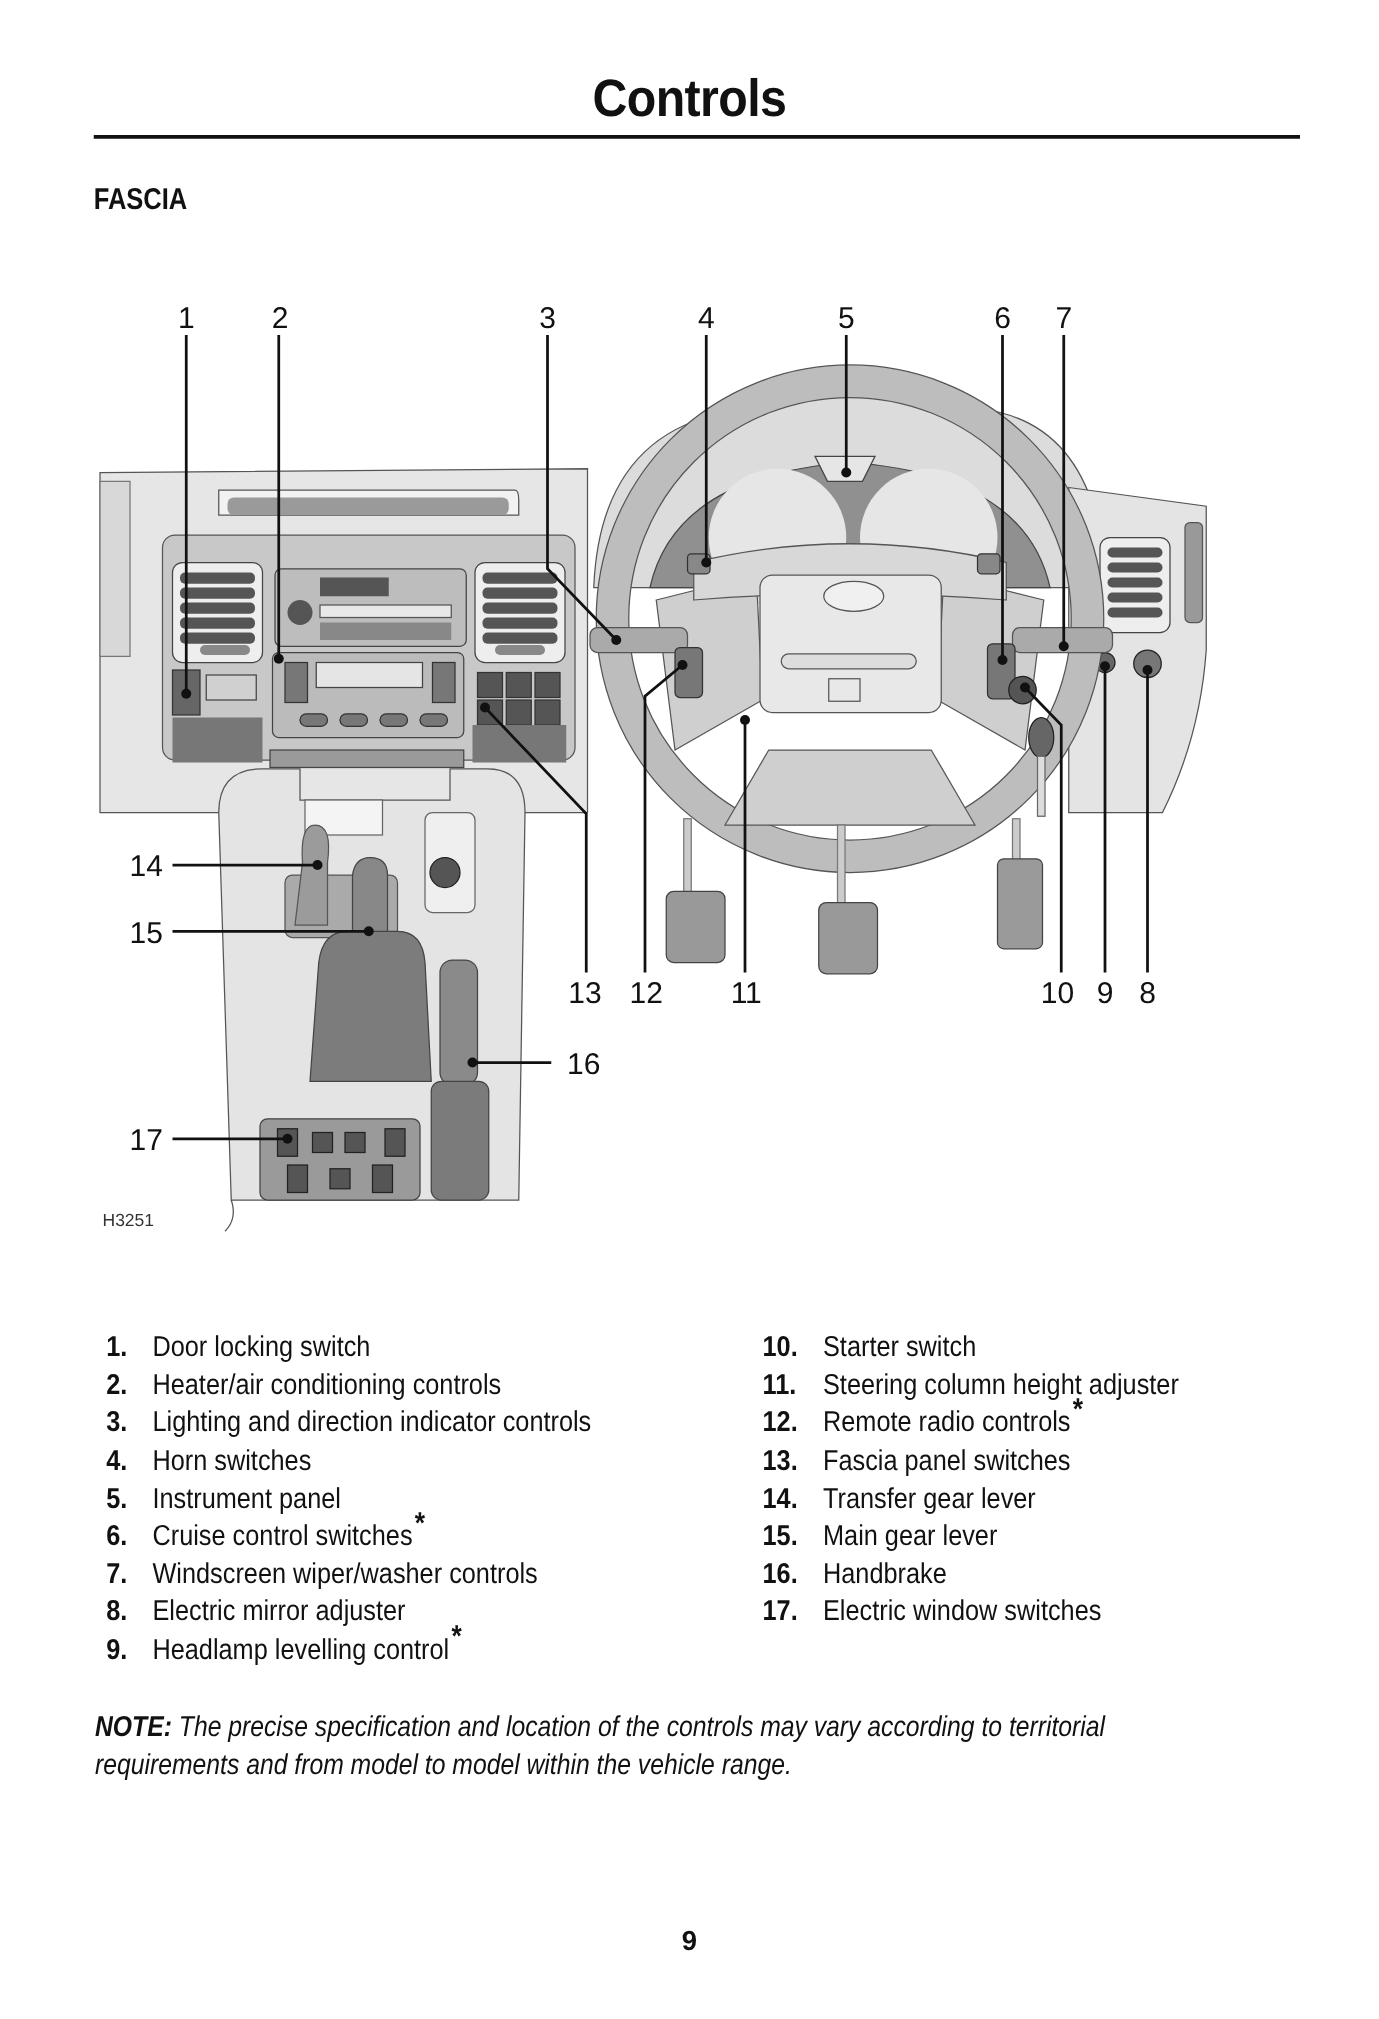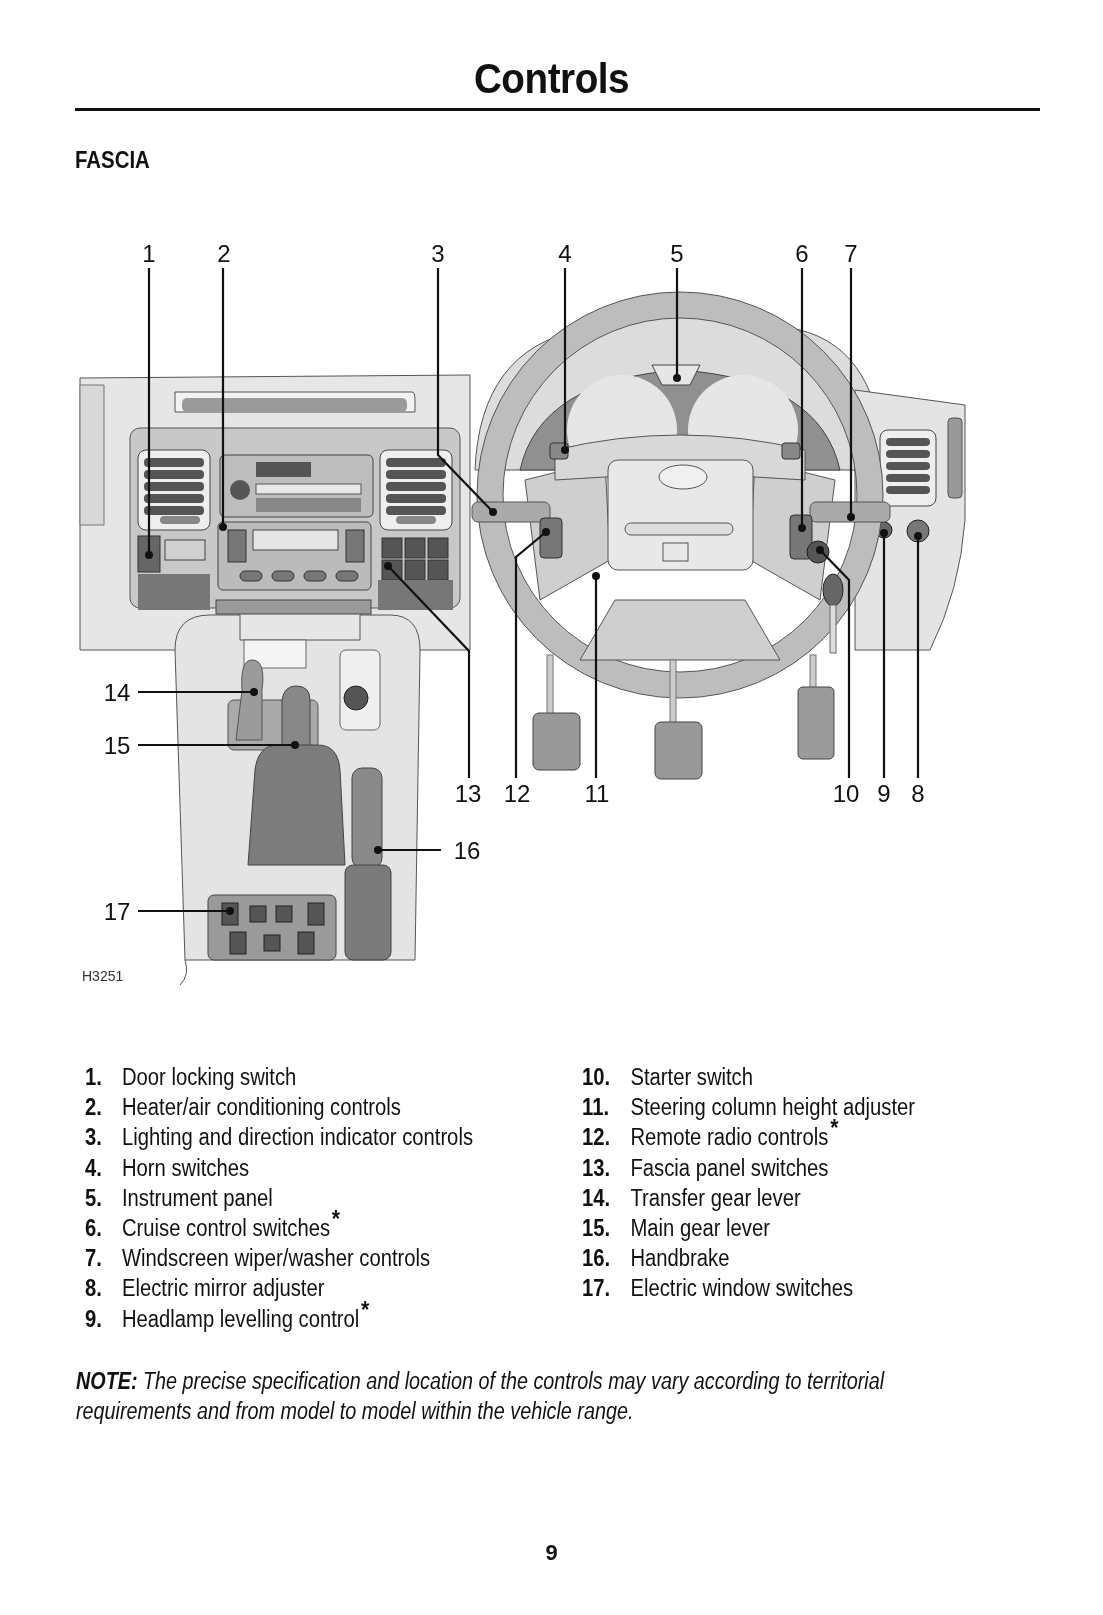--- a/index.html
+++ b/index.html
@@ -8,21 +8,21 @@
   .page-title { position:absolute; top:55px; left:0; width:1103px; text-align:center;
                 font-size:42px; font-weight:bold; letter-spacing:-0.5px; transform:scaleX(0.92); }
   .title-rule { position:absolute; top:108px; left:75px; width:965px; height:3px; background:#111; }
   .section-heading { position:absolute; top:146px; left:75px; font-size:24px; font-weight:bold;
                      transform:scaleX(0.85); transform-origin:left; }
   .figure { position:absolute; left:0; top:0; width:1103px; height:1000px; }
   .callout-num { font-family:"Liberation Sans", sans-serif; font-size:24px; fill:#111; }
   .fig-code { font-family:"Liberation Sans", sans-serif; font-size:14px; fill:#333; }
   .legend { position:absolute; top:1062px; font-size:23px; line-height:30.2px; }
   .legend.left { left:85px; }
-  .legend.right { left:582px; }
+  .legend.right { left:610px; }
   .legend-item { white-space:nowrap; display:flex; transform:scaleX(0.88); transform-origin:left; }
   .legend-num { font-weight:bold; display:inline-block; }
   .legend.left .legend-num { width:42px; }
   .legend.right .legend-num { width:55px; }
   .star { font-weight:bold; font-size:24px; position:relative; top:-9px; margin-left:2px; }
   .note { position:absolute; top:1366px; left:76px; width:1060px; font-size:23px; line-height:30px;
           font-style:italic; transform:scaleX(0.86); transform-origin:left; }
   .note-label { font-weight:bold; }
   .page-number { position:absolute; top:1540px; left:0; width:1103px; text-align:center;
                  font-size:22px; font-weight:bold; }

